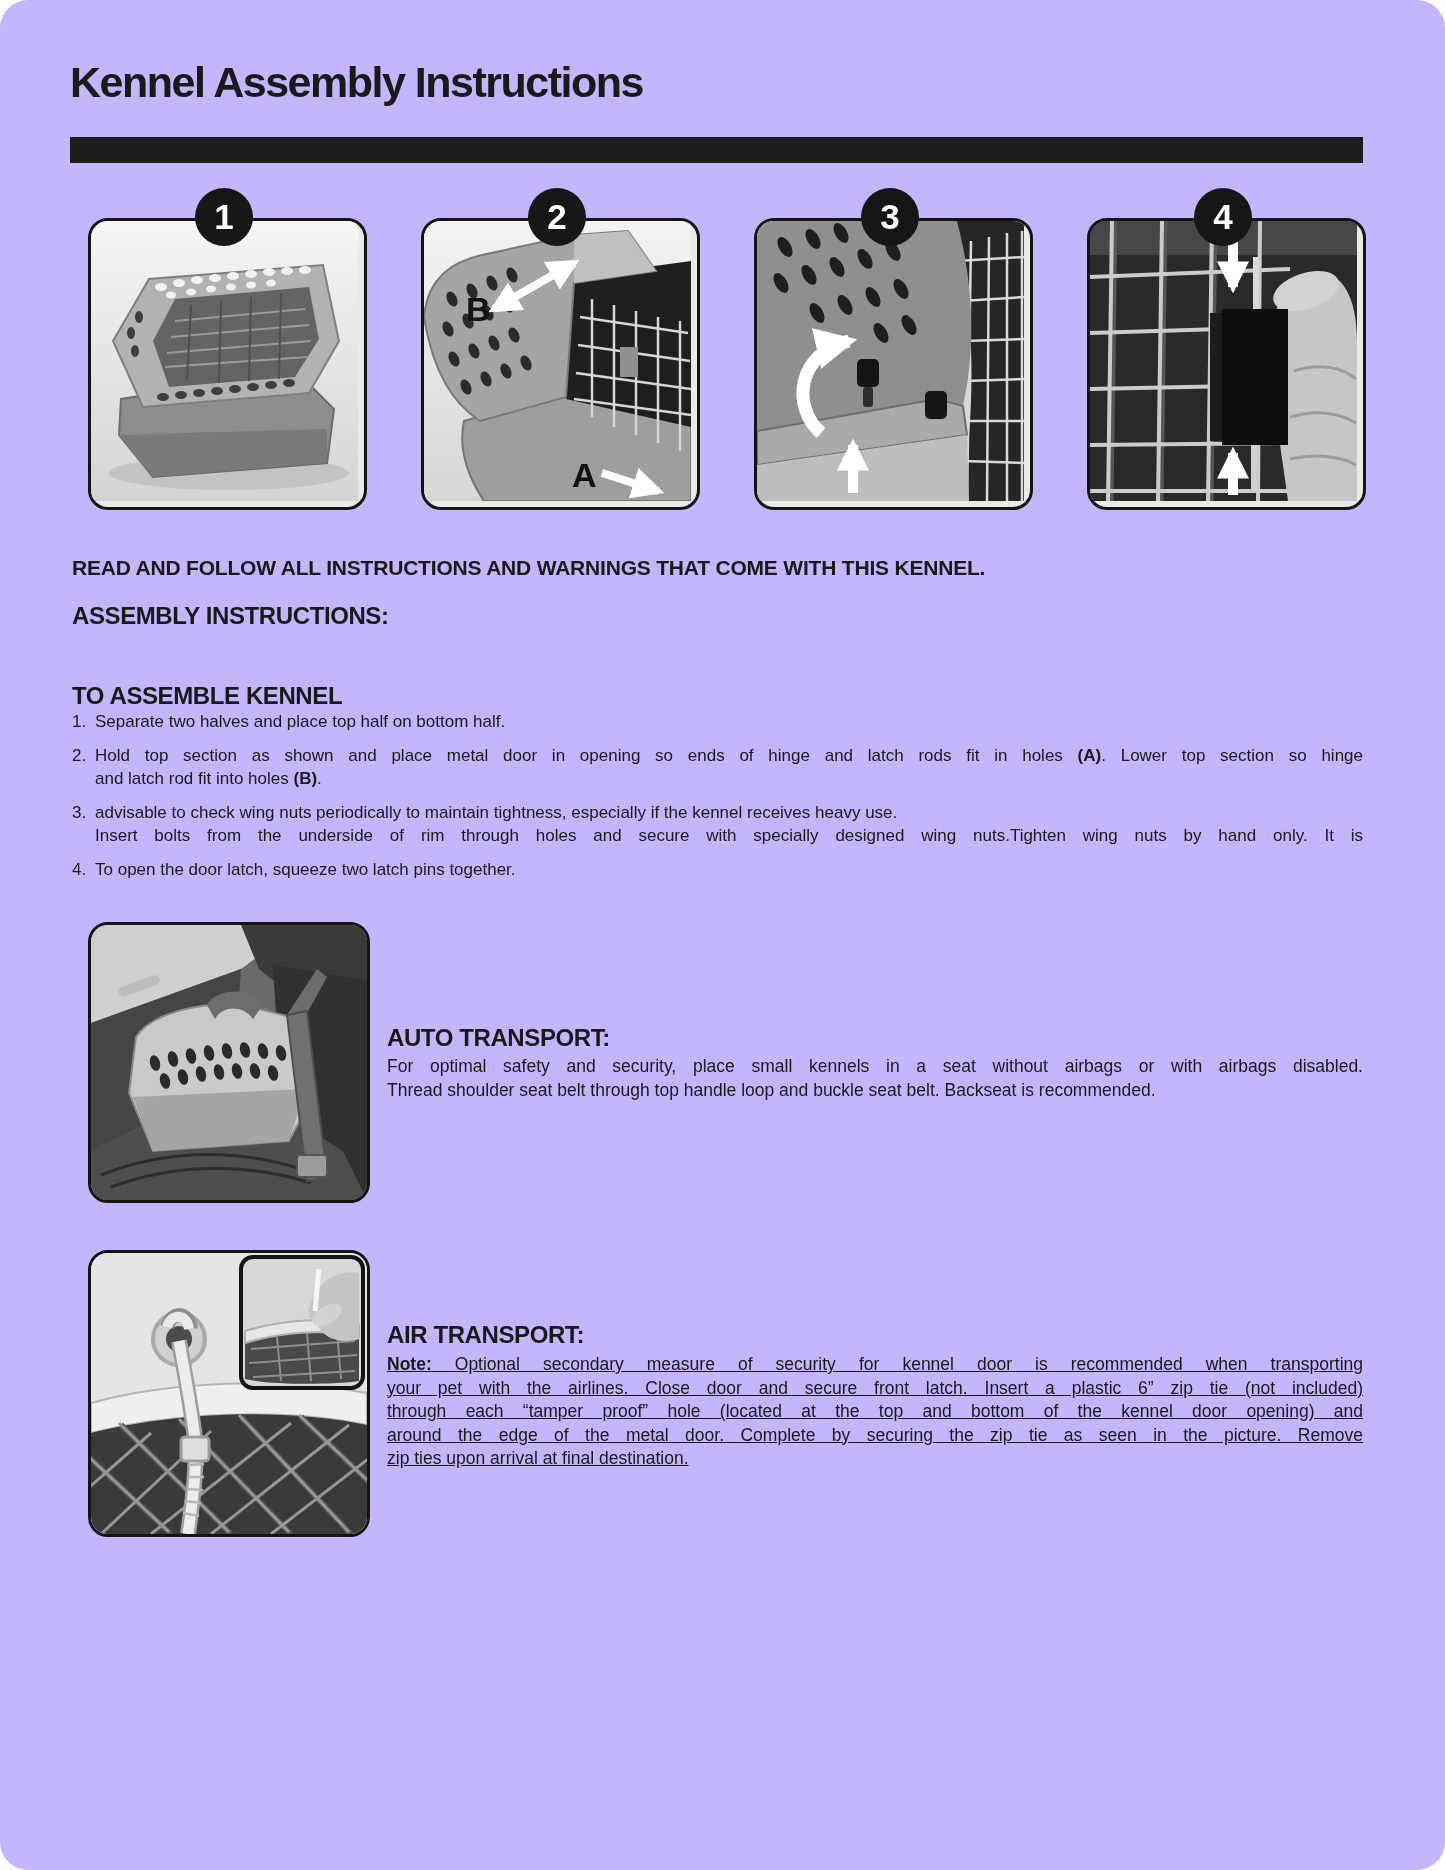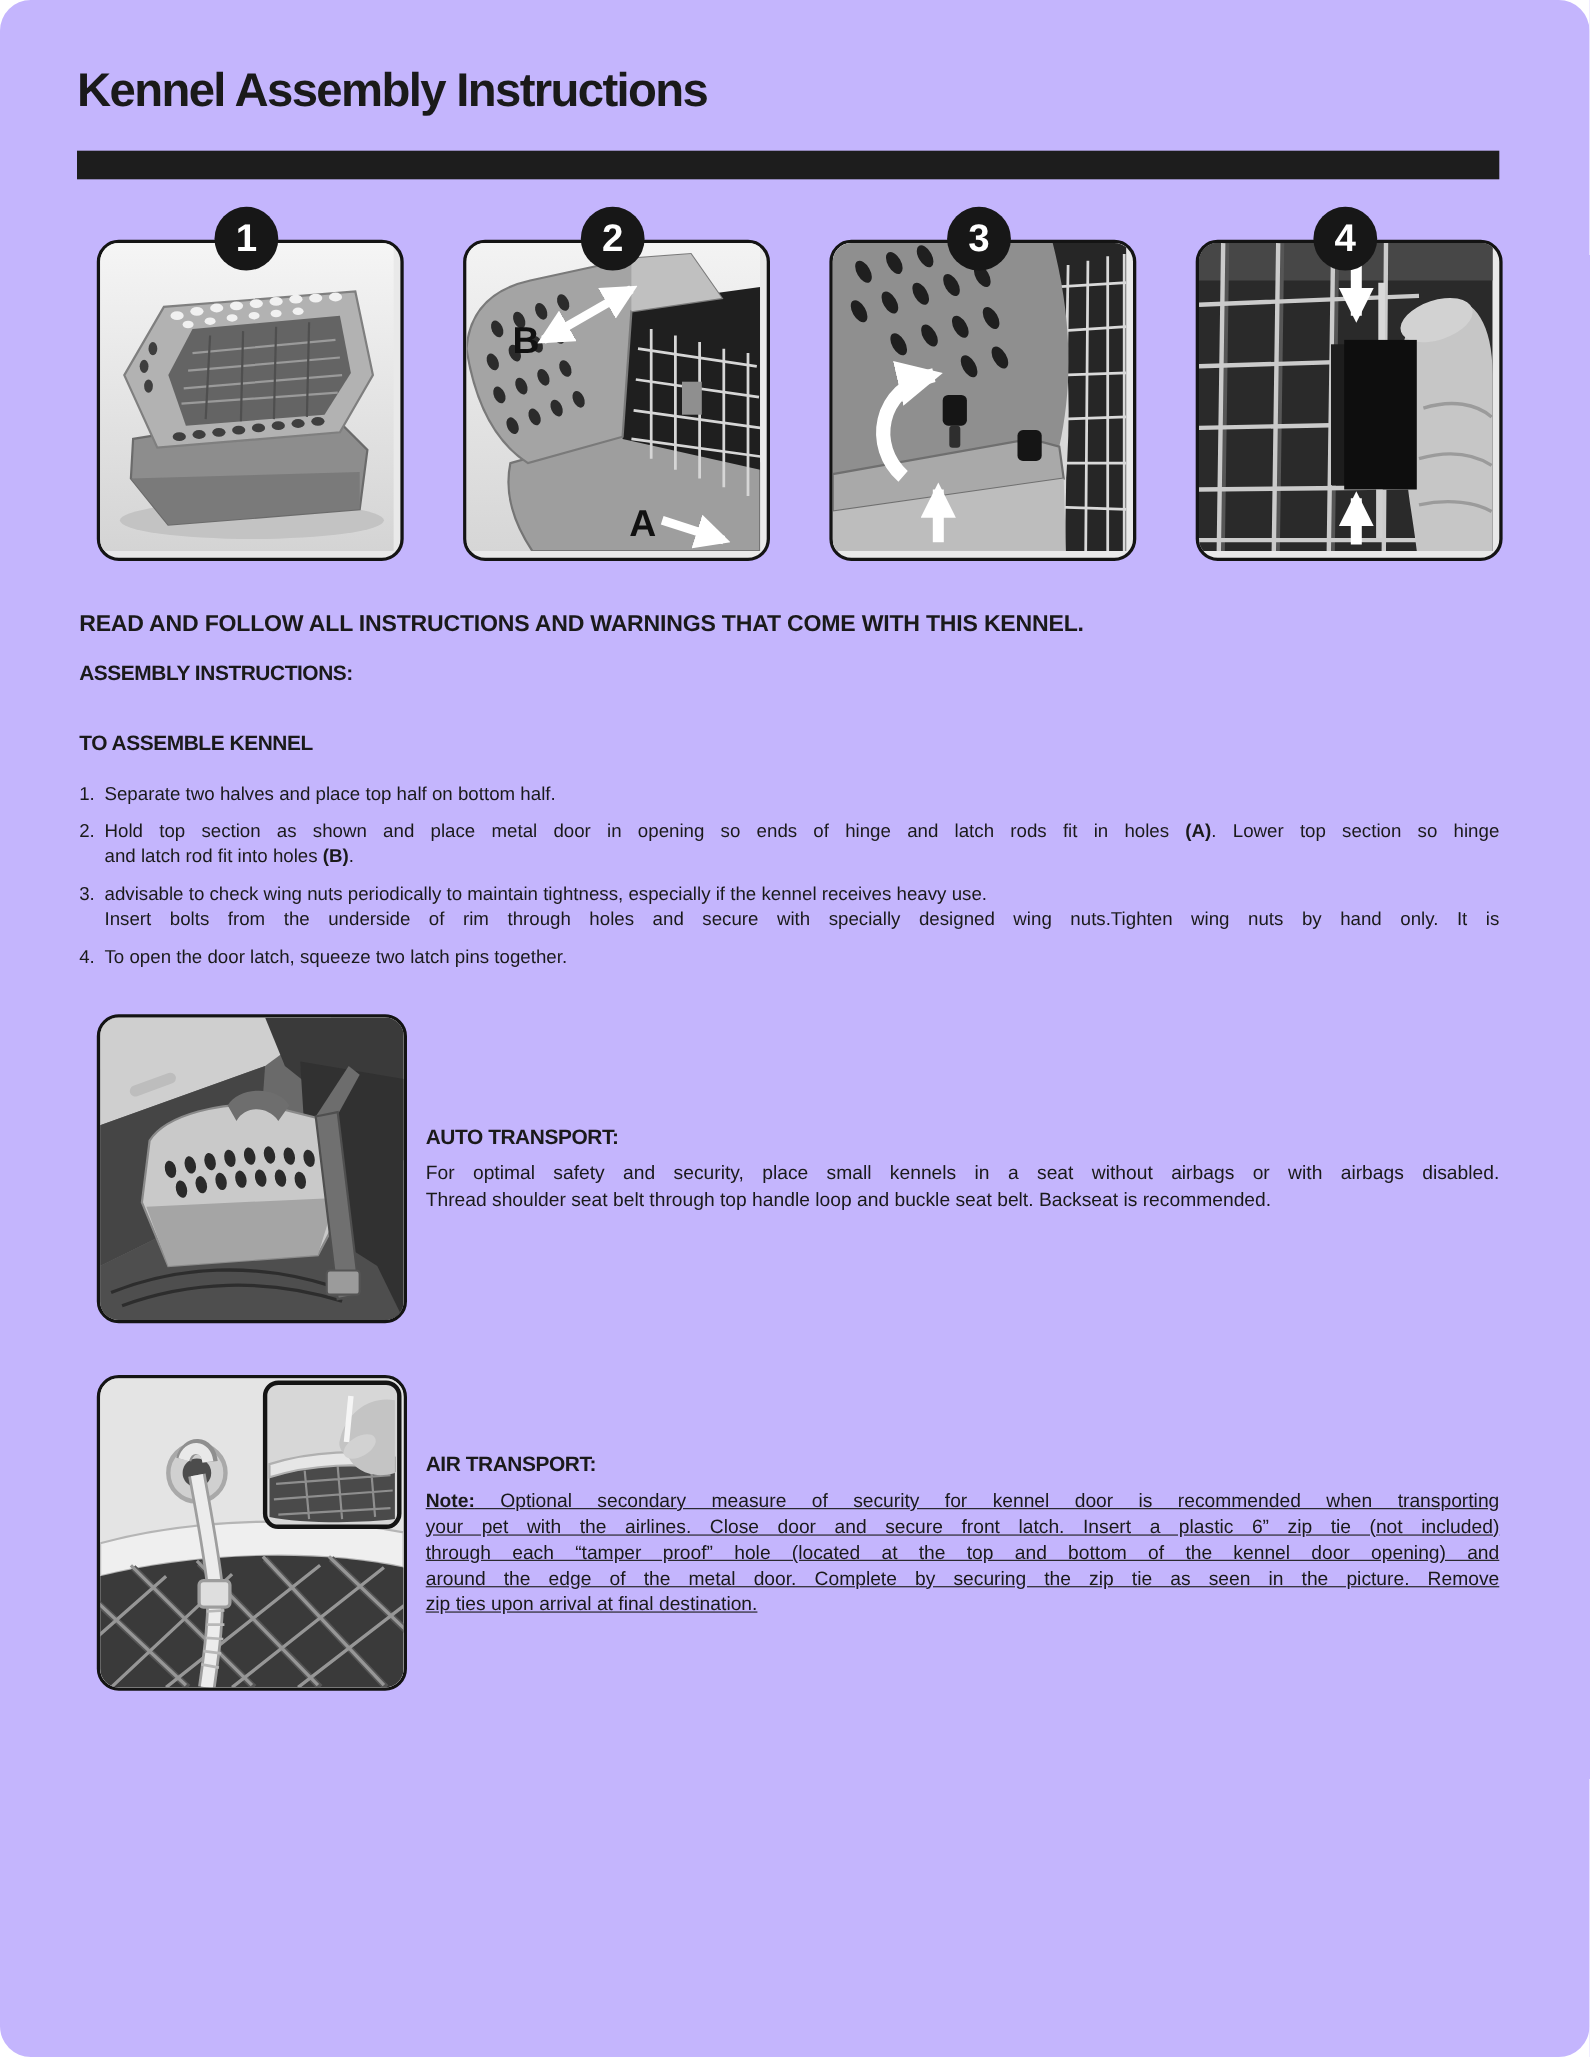--- a/index.html
+++ b/index.html
@@ -9,24 +9,24 @@
   .title{left:70px;top:58px;font-size:43px;font-weight:700;letter-spacing:-1.5px;}
   .rule{left:70px;top:137px;width:1293px;height:26px;background:#1d1d1d;}
   .panel{top:218px;width:273px;height:286px;border:3px solid #141414;border-radius:20px;
          overflow:hidden;background:#e9e9e9;}
   .panel svg{display:block;width:267px;height:280px;}
   .p1{left:88px;} .p2{left:421px;} .p3{left:754px;} .p4{left:1087px;}
   .badge{top:188px;width:58px;height:58px;border-radius:50%;background:#171717;color:#fff;
          font-size:35px;font-weight:700;text-align:center;line-height:58px;z-index:5;}
   .b1{left:195px;} .b2{left:528px;} .b3{left:861px;} .b4{left:1194px;}
   .warn{left:72px;top:556px;font-size:21px;font-weight:700;letter-spacing:-0.2px;}
-  .h1{font-size:19px;font-weight:700;letter-spacing:-0.4px;}
+  .h1{font-size:24px;font-weight:700;letter-spacing:-0.4px;}
   .ha{left:72px;top:602px;}
   .pa{left:72px;top:636px;width:1291px;font-size:17px;line-height:23px;}
-  .hb{left:72px;top:666px;}
+  .hb{left:72px;top:682px;}
   .list{left:72px;top:710px;width:1291px;font-size:17px;line-height:23px;}
   .li{position:relative;padding-left:23px;margin-bottom:11px;}
   .li .marker{position:absolute;left:0;top:0;}
   .just{text-align:justify;text-align-last:justify;}
   .photo{left:88px;width:276px;border:3px solid #141414;border-radius:20px;overflow:hidden;background:#ddd;}
   .photo svg{display:block;}
   .photo-auto{top:922px;height:275px;}
   .photo-air{top:1250px;height:281px;}
   .h-auto{left:387px;top:1024px;}
   .para{left:387px;width:976px;font-size:17.5px;line-height:23.5px;}

